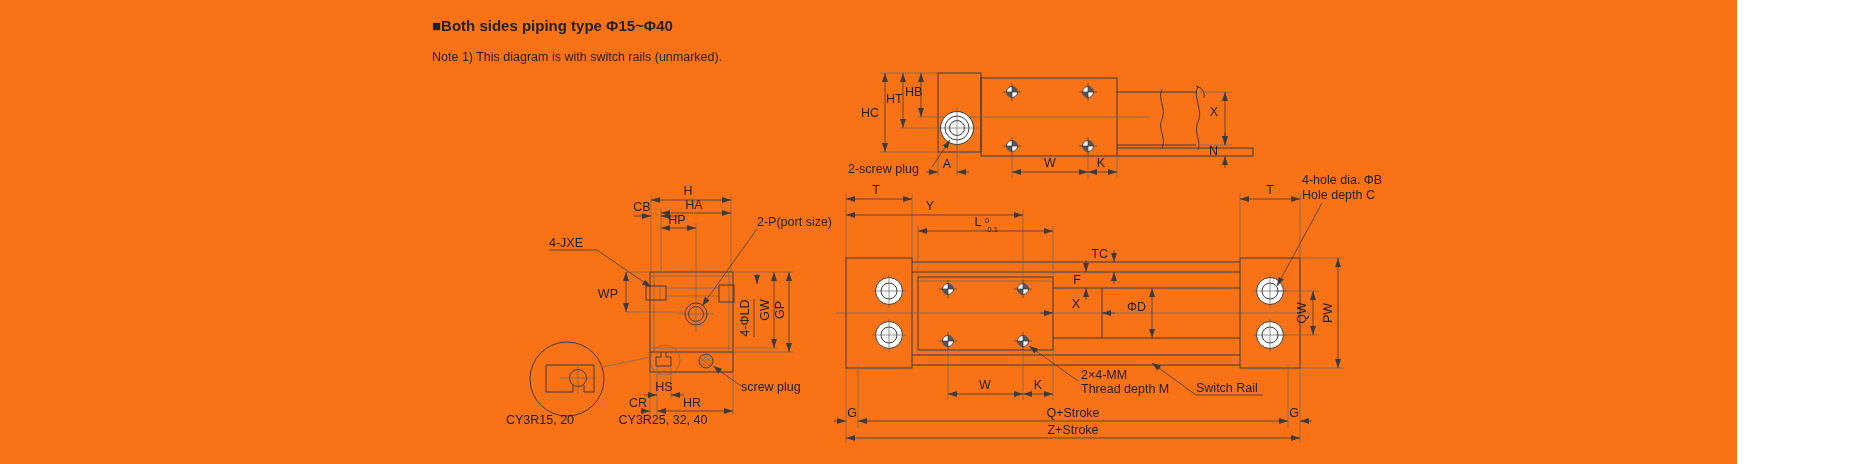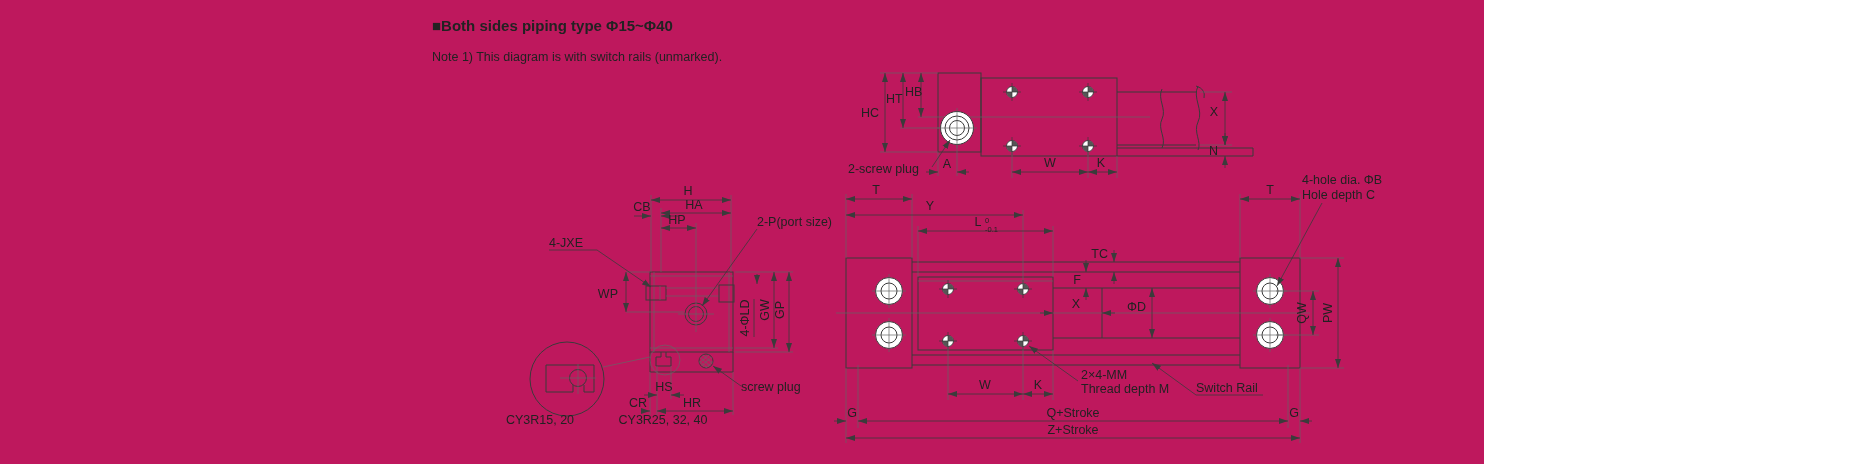--- a/index.html
+++ b/index.html
@@ -1,16 +1,16 @@
 <!DOCTYPE html>
 <html><head>
 <meta charset="utf-8">
 <style>
   html,body{margin:0;padding:0;background:#ffffff;}
-  .stage{position:relative;width:1484px;height:464px;background:#be185d;overflow:hidden;
+  .stage{position:relative;width:1737px;height:464px;background:#f97316;overflow:hidden;
          font-family:"Liberation Sans", sans-serif;}
   svg{display:block;}
   svg text{font-family:"Liberation Sans", sans-serif;font-size:12.5px;fill:#222;}
   text.b{font-weight:bold;font-size:15px;}
   text.sm{font-size:7.5px;}
   .ln{stroke:#3b3b3b;stroke-width:1;fill:none;}
   .tn{stroke:#666;stroke-width:.7;fill:none;}
   .dim{stroke:#3b3b3b;stroke-width:.8;fill:none;}
 </style>
 </head>

